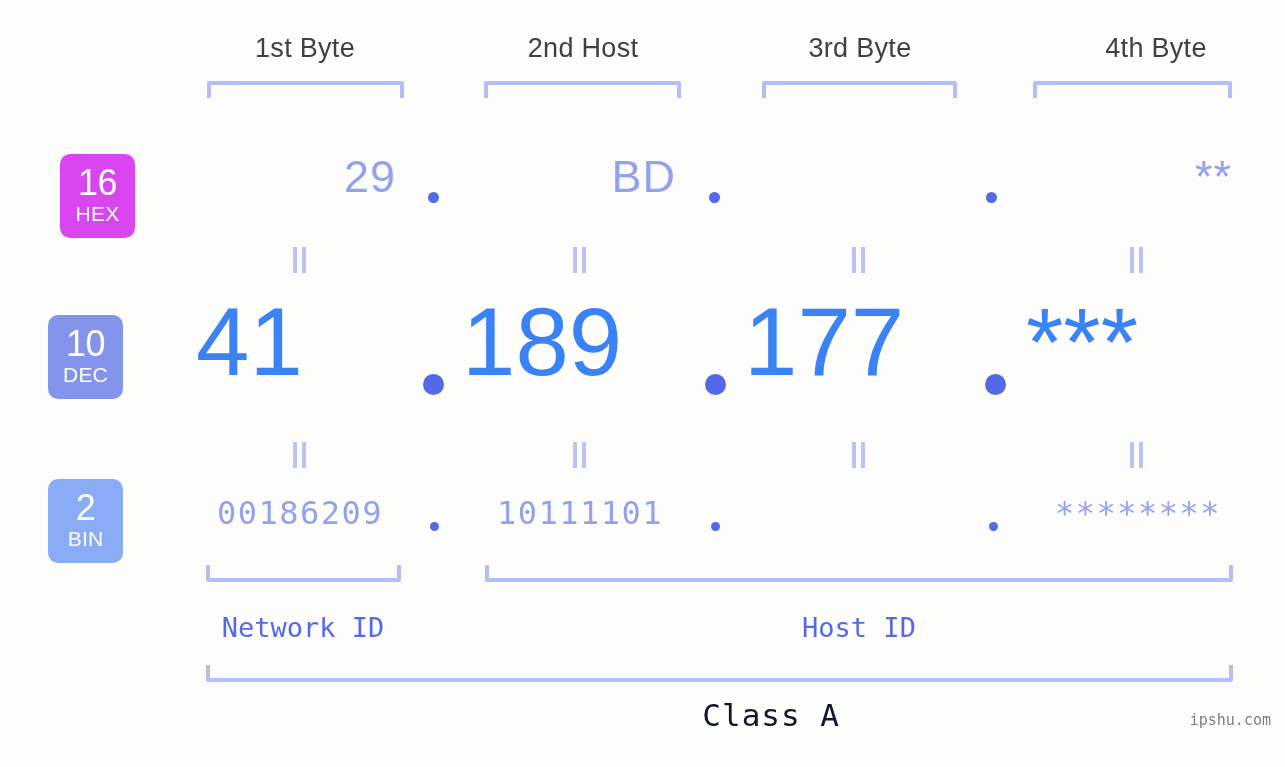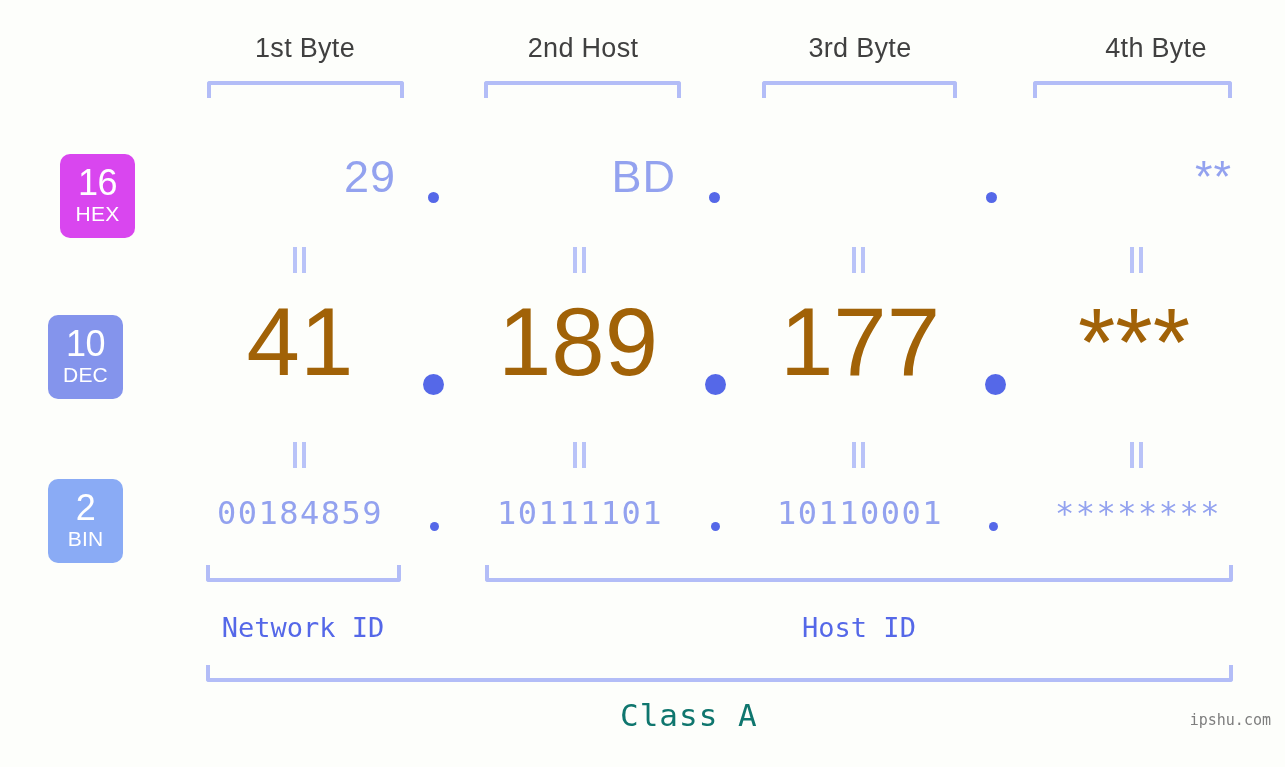--- a/index.html
+++ b/index.html
@@ -97,22 +97,21 @@
     height: 11px;
     border-radius: 50%;
     background: #5568e8;
   }
 
   
   .dec-val {
     position: absolute;
     top: 294px;
     font-size: 96px;
-    color: #a16207;
-    text-align: center;
+    color: #3b82f6;
     font-family: "Liberation Sans", sans-serif;
     letter-spacing: 0px;
     white-space: nowrap;
     line-height: 1;
   }
   .dec-dot {
     position: absolute;
     top: 374px;
     width: 21px;
     height: 21px;
@@ -164,23 +163,23 @@
     font-size: 27px;
     color: #5568e8;
     font-family: "DejaVu Sans Mono", monospace;
     text-align: center;
     white-space: nowrap;
     letter-spacing: 0px;
   }
   .class-label {
     position: absolute;
     font-size: 31px;
-    color: #0f766e;
+    color: #0f172a;
     font-family: "DejaVu Sans Mono", monospace;
-    text-align: left;
+    text-align: right;
     white-space: nowrap;
     letter-spacing: 1px;
   }
 
   
   .watermark {
     position: absolute;
     right: 14px;
     top: 711px;
     font-size: 15px;
@@ -267,27 +266,26 @@
   </div>
   <div class="eqmark" style="left:851px;top:442px;">
     <i></i>
       <i></i>
   </div>
   <div class="eqmark" style="left:1129px;top:442px;">
     <i></i>
       <i></i>
   </div>
 
-  <div class="bin-val" style="left:200px;width:200px;">00184859</div>
+  <div class="bin-val" style="left:200px;width:200px;">00186209</div>
   <div class="bin-dot" style="left:430px;"></div>
 
   <div class="bin-val" style="left:480px;width:200px;">10111101</div>
   <div class="bin-dot" style="left:711px;"></div>
 
-  <div class="bin-val" style="left:760px;width:200px;">10110001</div>
   <div class="bin-dot" style="left:989px;"></div>
 
   <div class="bin-val" style="left:1038px;width:200px;">********</div>
 
   <div class="bracket-bot" style="left:206px;top:565px;width:195px;"></div>
   <div class="bracket-bot" style="left:485px;top:565px;width:748px;"></div>
 
   <div class="id-label" style="left:759px;top:612px;width:200px;">Host ID</div>
   <div class="id-label" style="left:203px;top:612px;width:200px;">Network ID</div>
 

